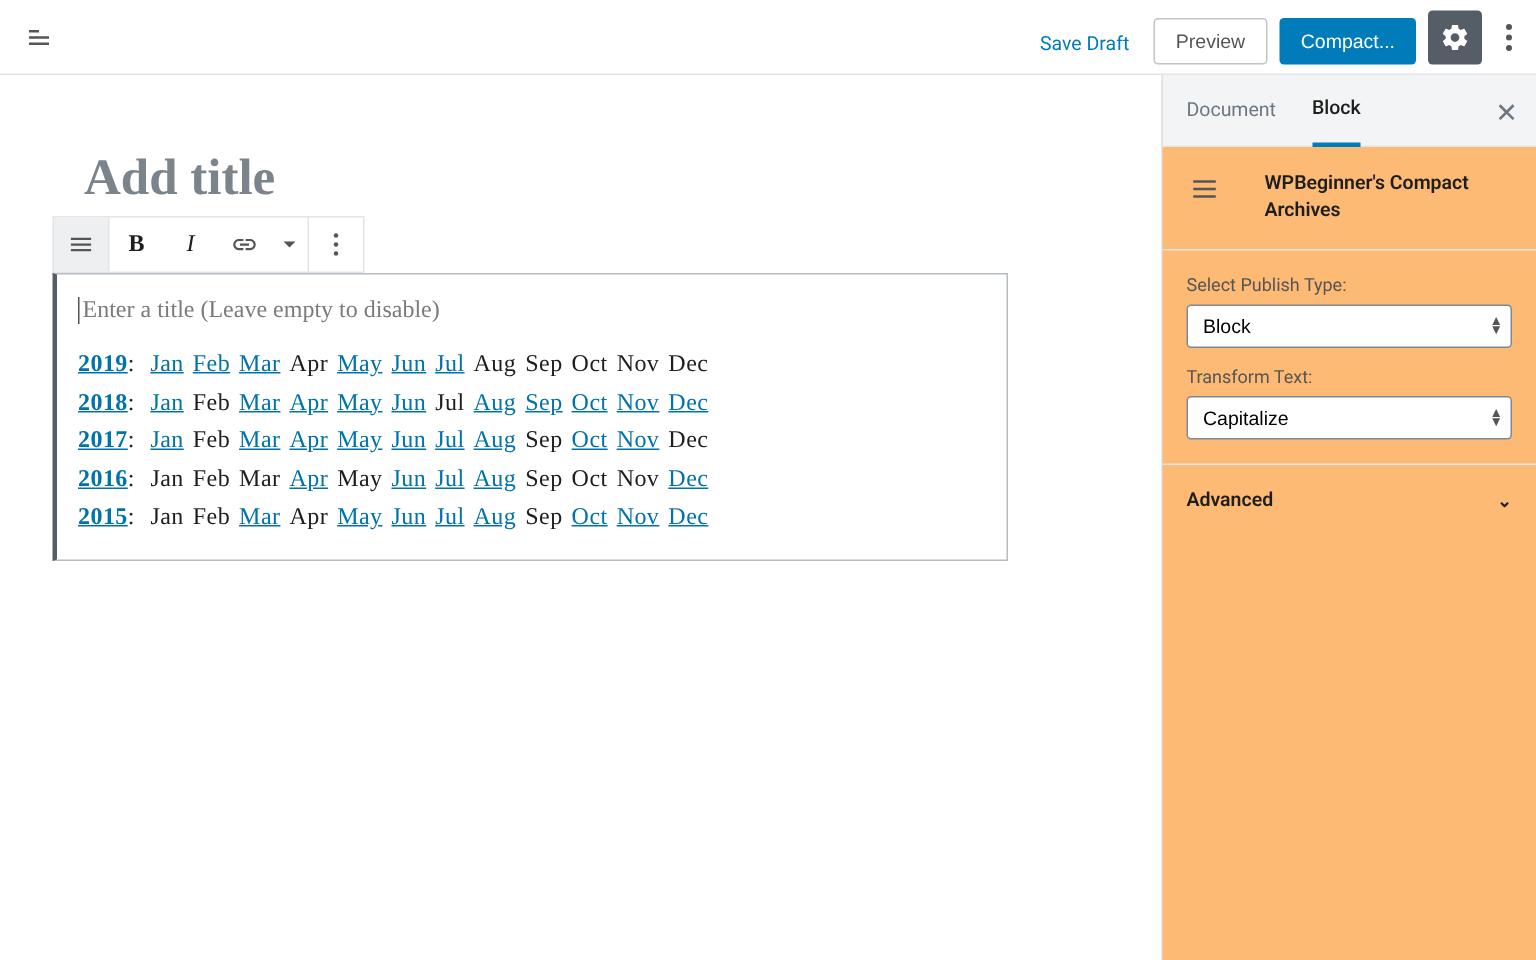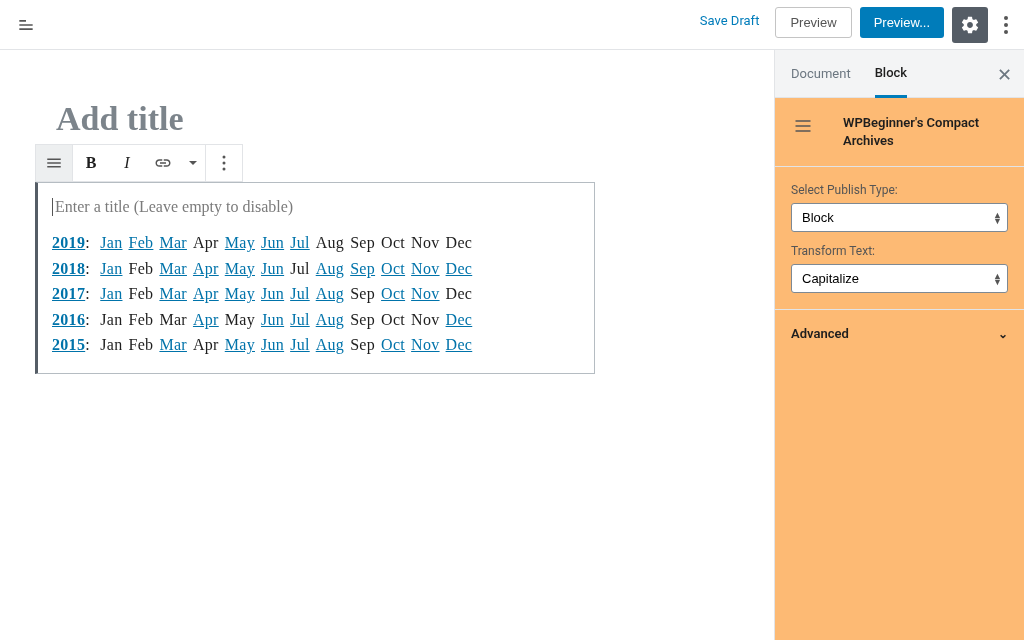--- a/index.html
+++ b/index.html
@@ -31,21 +31,21 @@
     .hamburger-btn {
       width: 36px;
       height: 36px;
       display: flex;
       align-items: center;
       justify-content: center;
       cursor: pointer;
     }
     .top-right {
       display: flex;
-      align-items: flex-start;
+      align-items: flex-end;
       gap: 8px;
     }
     .save-draft {
       color: #007cba;
       cursor: pointer;
       font-size: 13px;
       padding: 6px 8px;
     }
     .preview-btn {
       background: #fff;
@@ -126,21 +126,21 @@
     .toolbar-btn.active {
       background: #edeff0;
     }
     .bold-btn { font-weight: bold; font-size: 16px; }
     .italic-btn { font-style: italic; font-size: 16px; }
     .block-content {
       border: 1px solid #b5bcc2;
       border-left: 3px solid #555d66;
       padding: 15px 10px 15px 14px;
       margin-left: -15px;
-      width: 560px;
+      width: 637px;
       font-family: Georgia, serif;
     }
     .archive-title-input {
       font-family: Georgia, serif;
       font-size: 16px;
       color: #333;
       border: none;
       outline: none;
       width: 100%;
       margin-bottom: 14px;
@@ -281,21 +281,21 @@
   <div class="top-left">
     <div class="hamburger-btn">
       <svg width="20" height="20" viewBox="0 0 24 24">
         <path fill="#555" d="M4 6h8v2H4zm0 5h16v2H4zm0 5h16v2H4z"></path>
       </svg>
     </div>
   </div>
   <div class="top-right">
     <span class="save-draft">Save Draft</span>
     <button class="preview-btn">Preview</button>
-    <button class="publish-btn">Preview...</button>
+    <button class="publish-btn">Compact...</button>
     <div class="gear-btn">
       <svg width="20" height="20" viewBox="0 0 24 24">
         <path fill="#fff" d="M19.43 12.98c.04-.32.07-.64.07-.98s-.03-.66-.07-.98l2.11-1.65c.19-.15.24-.42.12-.64l-2-3.46c-.12-.22-.39-.3-.61-.22l-2.49 1c-.52-.4-1.08-.73-1.69-.98l-.38-2.65A.488.488 0 0014 2h-4c-.25 0-.46.18-.49.42l-.38 2.65c-.61.25-1.17.59-1.69.98l-2.49-1c-.23-.09-.49 0-.61.22l-2 3.46c-.13.22-.07.49.12.64l2.11 1.65c-.04.32-.07.65-.07.98s.03.66.07.98l-2.11 1.65c-.19.15-.24.42-.12.64l2 3.46c.12.22.39.3.61.22l2.49-1c.52.4 1.08.73 1.69.98l.38 2.65c.03.24.24.42.49.42h4c.25 0 .46-.18.49-.42l.38-2.65c.61-.25 1.17-.59 1.69-.98l2.49 1c.23.09.49 0 .61-.22l2-3.46c.12-.22.07-.49-.12-.64l-2.11-1.65zM12 15.5c-1.93 0-3.5-1.57-3.5-3.5s1.57-3.5 3.5-3.5 3.5 1.57 3.5 3.5-1.57 3.5-3.5 3.5z"></path>
       </svg>
     </div>
     <div class="more-btn">
       <svg width="4" height="18" viewBox="0 0 4 18">
         <circle cx="2" cy="2" r="2" fill="#555"></circle>
         <circle cx="2" cy="9" r="2" fill="#555"></circle>
         <circle cx="2" cy="16" r="2" fill="#555"></circle>

